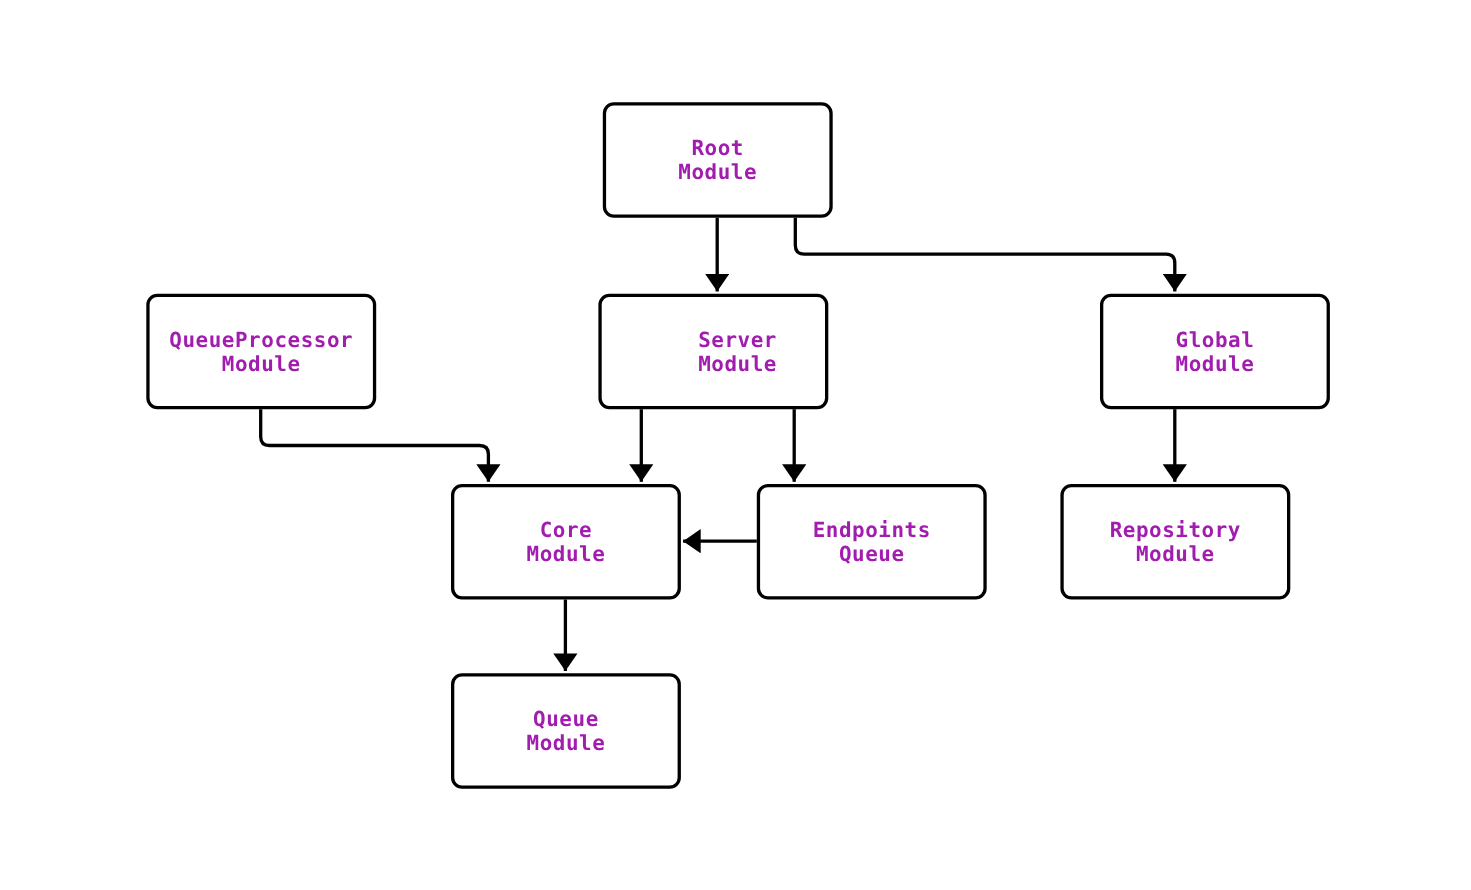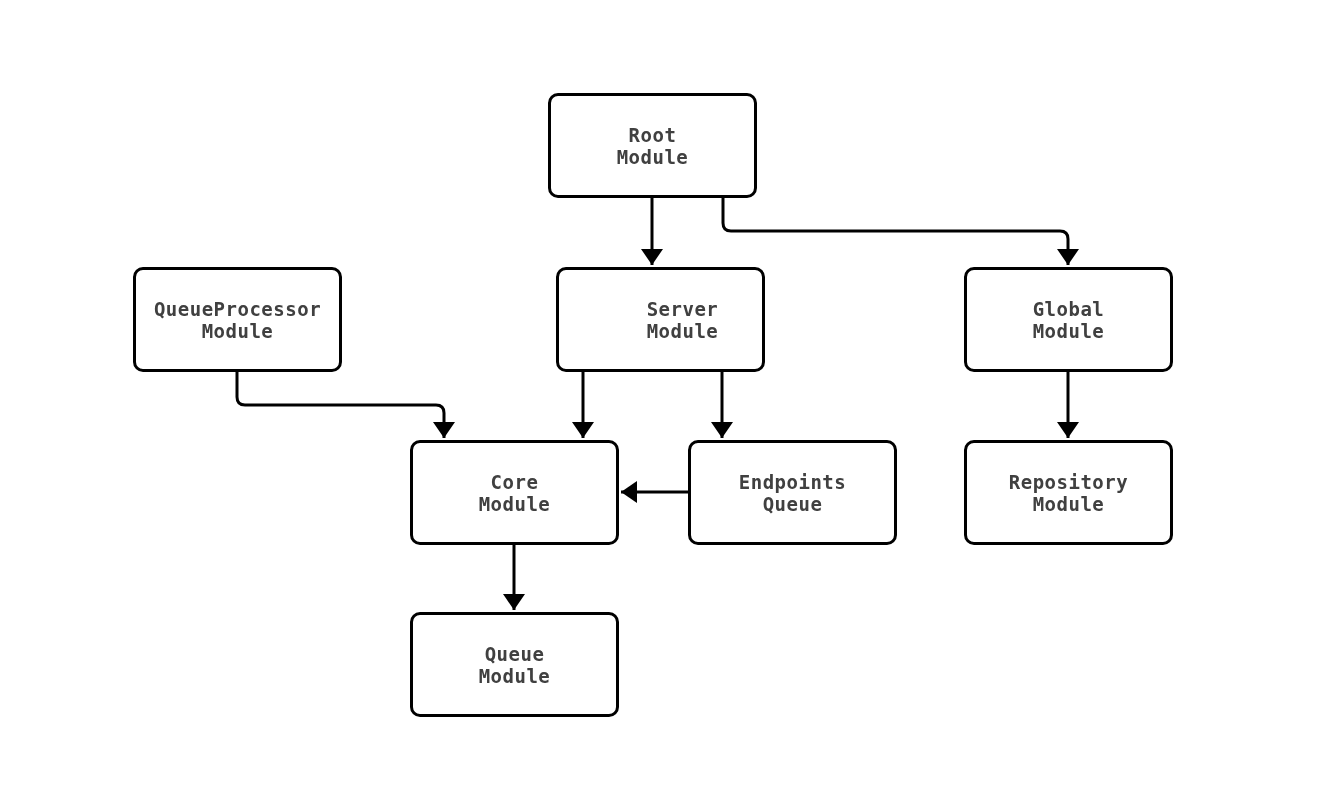--- a/index.html
+++ b/index.html
@@ -37,29 +37,29 @@
     border: 3px solid #000000;
     border-radius: 10px;
     display: flex;
     align-items: center;
     justify-content: center;
   }
   .node-label {
     font-size: 19px;
     font-weight: bold;
     line-height: 22px;
-    color: #404040;
+    color: #a21caf;
     text-align: center;
     white-space: pre-line;
     letter-spacing: 0.5px;
   }
   .n-root         { left: 548px; top: 93px;  }
   .n-queueproc    { left: 133px; top: 267px; justify-content: center; }
-  .n-server       { left: 556px; top: 267px; padding-left: 44px; }
-  .n-global       { left: 964px; top: 267px; align-items: center; }
+  .n-server       { left: 544px; top: 267px; padding-left: 44px; }
+  .n-global       { left: 1000px; top: 267px; align-items: center; }
   .n-core         { left: 410px; top: 440px; align-items: center; }
   .n-endpoints    { left: 688px; top: 440px; }
   .n-repository   { left: 964px; top: 440px; }
   .n-queue        { left: 410px; top: 612px; }
 </style>
 </head>
 <body>
 
 <div class="canvas">
 

